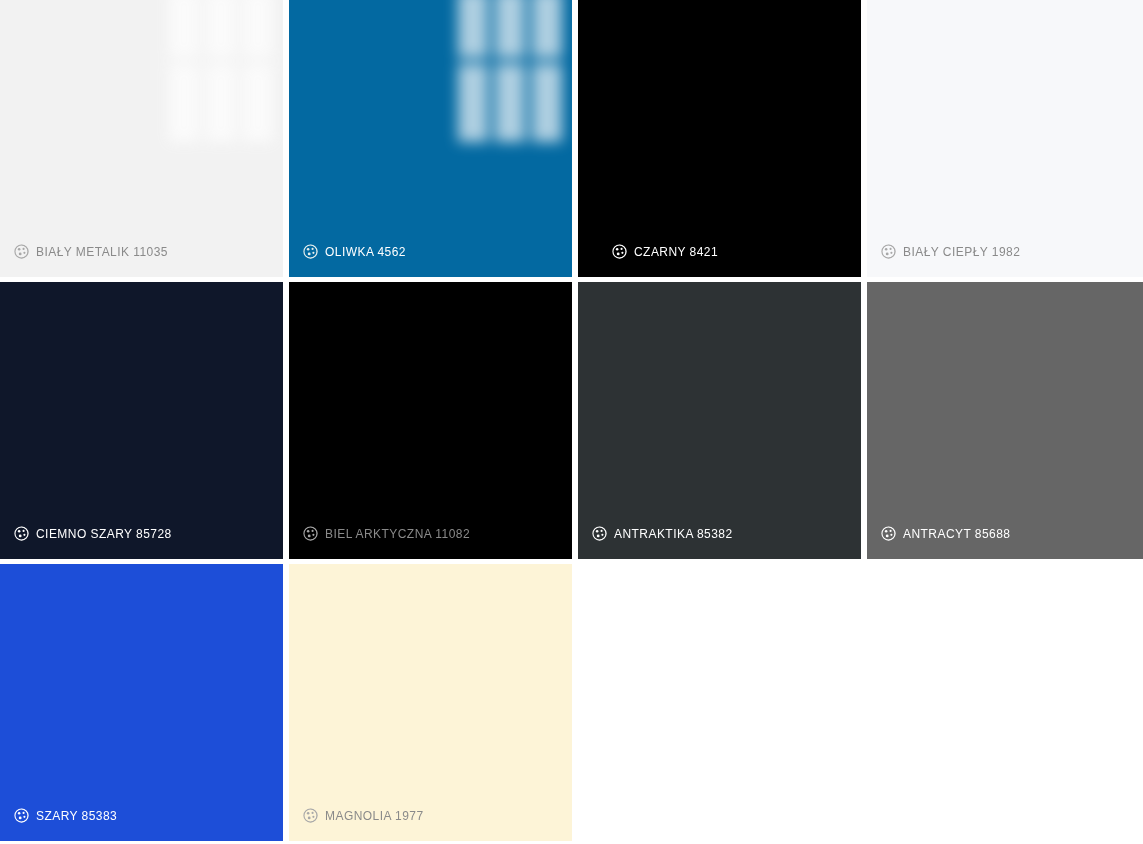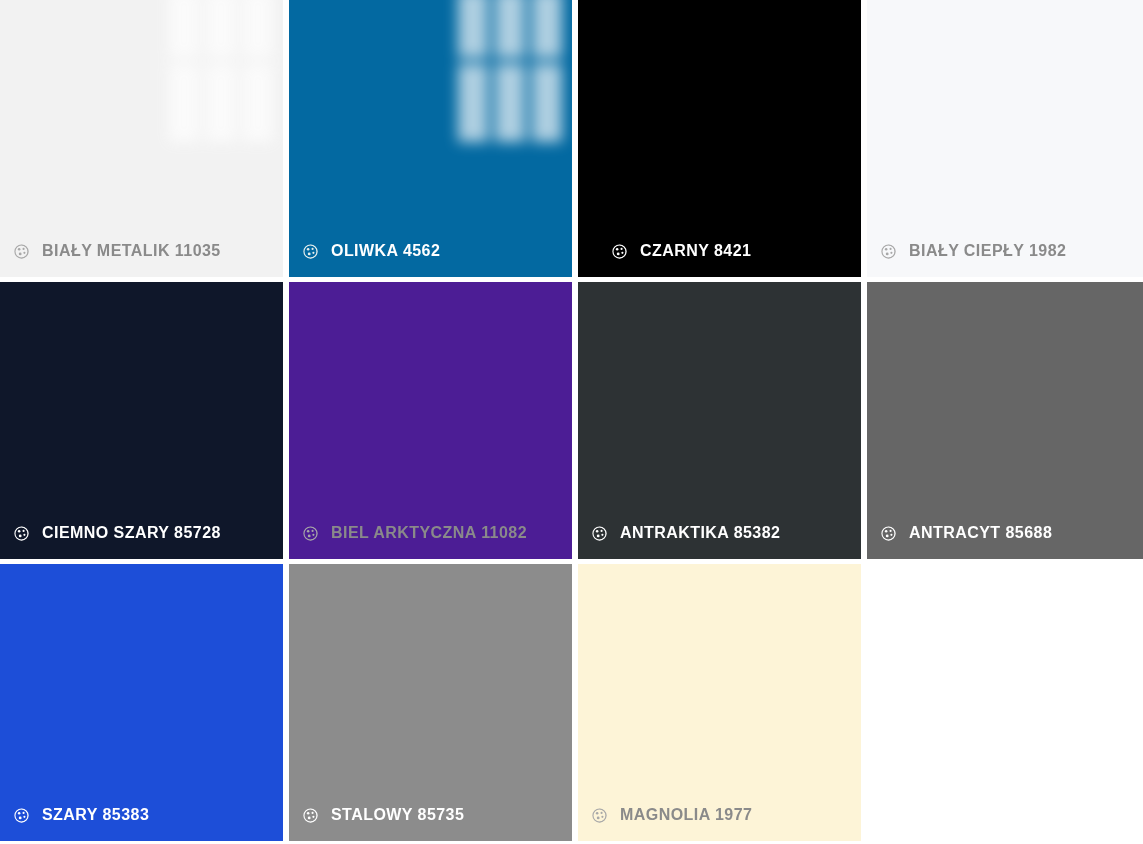--- a/index.html
+++ b/index.html
@@ -62,26 +62,25 @@
   }
 
   .palette-icon {
     flex: 0 0 auto;
     width: 15px;
     height: 15px;
     display: block;
   }
 
   .tile-label-text {
-    font-size: 16px;
-    font-weight: bold;
+    font-size: 12px;
+    font-weight: normal;
     letter-spacing: 0.45px;
     line-height: 1;
     white-space: nowrap;
-    margin-left: 6px;
   }
 
   
   .label-light .tile-label-text { color: #ffffff; }
   .label-light .palette-icon    { color: #ffffff; }
   .label-dark  .tile-label-text { color: #8a8a8a; }
   .label-dark  .palette-icon    { color: #a8a8a8; }
   .label-olive .tile-label-text { color: #ffffff; }
   .label-olive .palette-icon    { color: #e8f0ee; }
 </style>
@@ -173,21 +172,21 @@
             <circle cx="5.5" cy="5.6" r="1.35" fill="currentColor"></circle>
             <circle cx="10.2" cy="5.2" r="1.15" fill="currentColor"></circle>
             <circle cx="11.1" cy="9.4" r="1.15" fill="currentColor"></circle>
             <circle cx="6.6" cy="10.6" r="1.5" fill="currentColor"></circle>
             <path d="M8 1.2 A6.8 6.8 0 0 1 8 14.8" stroke="currentColor" stroke-width="0.9" fill="none" opacity="0.55"></path>
           </svg>
         </span>
         <span class="tile-label-text">CIEMNO SZARY 85728</span>
       </div>
     </div>
-    <div class="swatch-tile" style="background: #4c1d95;">
+    <div class="swatch-tile" style="background: #000000;">
       <div class="tile-label label-dark">
         <span>
           <svg class="palette-icon" viewBox="0 0 16 16" fill="none" xmlns="http://www.w3.org/2000/svg" aria-hidden="true">
             <circle cx="8" cy="8" r="7" stroke="currentColor" stroke-width="1.2" fill="none"></circle>
             <circle cx="5.5" cy="5.6" r="1.35" fill="currentColor"></circle>
             <circle cx="10.2" cy="5.2" r="1.15" fill="currentColor"></circle>
             <circle cx="11.1" cy="9.4" r="1.15" fill="currentColor"></circle>
             <circle cx="6.6" cy="10.6" r="1.5" fill="currentColor"></circle>
             <path d="M8 1.2 A6.8 6.8 0 0 1 8 14.8" stroke="currentColor" stroke-width="0.9" fill="none" opacity="0.55"></path>
           </svg>
@@ -233,35 +232,20 @@
             <circle cx="5.5" cy="5.6" r="1.35" fill="currentColor"></circle>
             <circle cx="10.2" cy="5.2" r="1.15" fill="currentColor"></circle>
             <circle cx="11.1" cy="9.4" r="1.15" fill="currentColor"></circle>
             <circle cx="6.6" cy="10.6" r="1.5" fill="currentColor"></circle>
             <path d="M8 1.2 A6.8 6.8 0 0 1 8 14.8" stroke="currentColor" stroke-width="0.9" fill="none" opacity="0.55"></path>
           </svg>
         </span>
         <span class="tile-label-text">SZARY 85383</span>
       </div>
     </div>
-    <div class="swatch-tile" style="background: rgb(140, 140, 140);">
-      <div class="tile-label label-light">
-        <span>
-          <svg class="palette-icon" viewBox="0 0 16 16" fill="none" xmlns="http://www.w3.org/2000/svg" aria-hidden="true">
-            <circle cx="8" cy="8" r="7" stroke="currentColor" stroke-width="1.2" fill="none"></circle>
-            <circle cx="5.5" cy="5.6" r="1.35" fill="currentColor"></circle>
-            <circle cx="10.2" cy="5.2" r="1.15" fill="currentColor"></circle>
-            <circle cx="11.1" cy="9.4" r="1.15" fill="currentColor"></circle>
-            <circle cx="6.6" cy="10.6" r="1.5" fill="currentColor"></circle>
-            <path d="M8 1.2 A6.8 6.8 0 0 1 8 14.8" stroke="currentColor" stroke-width="0.9" fill="none" opacity="0.55"></path>
-          </svg>
-        </span>
-        <span class="tile-label-text">STALOWY 85735</span>
-      </div>
-    </div>
     <div class="swatch-tile" style="background: rgb(253, 244, 215);">
       <div class="tile-label label-dark">
         <span>
           <svg class="palette-icon" viewBox="0 0 16 16" fill="none" xmlns="http://www.w3.org/2000/svg" aria-hidden="true">
             <circle cx="8" cy="8" r="7" stroke="currentColor" stroke-width="1.2" fill="none"></circle>
             <circle cx="5.5" cy="5.6" r="1.35" fill="currentColor"></circle>
             <circle cx="10.2" cy="5.2" r="1.15" fill="currentColor"></circle>
             <circle cx="11.1" cy="9.4" r="1.15" fill="currentColor"></circle>
             <circle cx="6.6" cy="10.6" r="1.5" fill="currentColor"></circle>
             <path d="M8 1.2 A6.8 6.8 0 0 1 8 14.8" stroke="currentColor" stroke-width="0.9" fill="none" opacity="0.55"></path>

